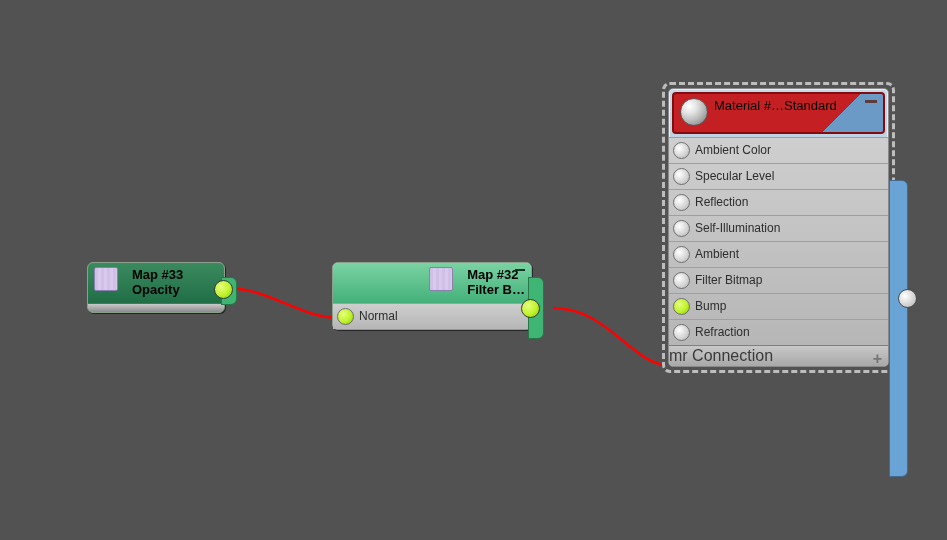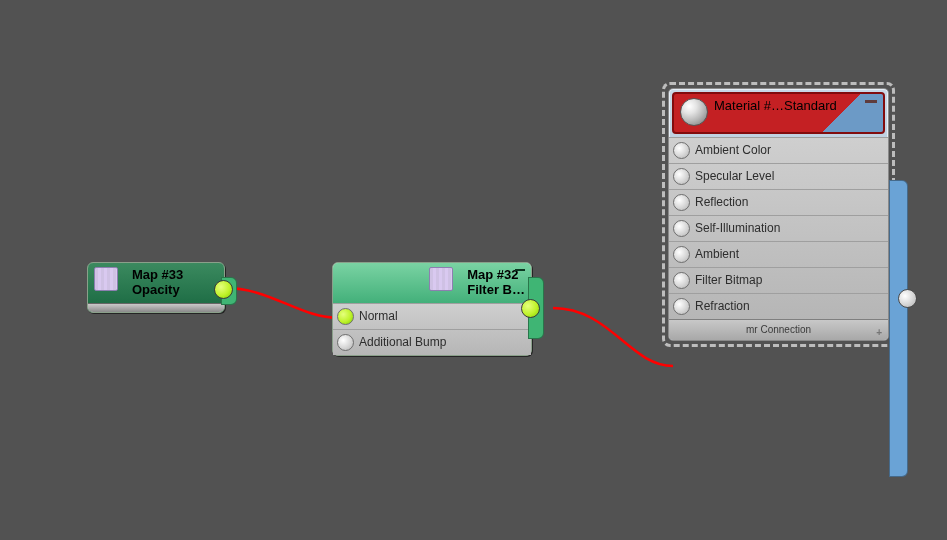--- a/index.html
+++ b/index.html
@@ -23,21 +23,21 @@
 .pin{position:absolute;left:4px;top:4px;width:15px;height:15px;border-radius:50%;border:1px solid #6f6f6f;background:radial-gradient(circle at 35% 35%,#fff,#d6d6d6 55%,#b0b0b0)}
 .pin.lime{background:radial-gradient(circle at 35% 35%,#e5ff7d,#bff22a 55%,#7bcf00)}
 .matnode{position:absolute;border:3px dashed #bdbdbd;border-radius:8px;padding:3px;background:#525252}
 .matinner{border-radius:5px;background:linear-gradient(#c9d8e6,#9cb9d0);border:1px solid #8a8a8a;box-shadow:inset 0 0 0 1px #e6eef6}
 .mathdr{display:flex;gap:6px;align-items:flex-start;padding:4px 6px 6px 6px;background:#c42023;border:2px solid #820c0e;border-radius:4px;margin:3px;position:relative;overflow:hidden}
 .mathdr::after{content:"";position:absolute;right:-20px;top:-50px;width:200px;height:200px;background:linear-gradient(135deg,transparent 52%,#6c9ac6 52%)}
 .sphere{width:26px;height:26px;border-radius:50%;border:1px solid #555;background:radial-gradient(circle at 32% 28%,#fff,#e4e4e4 28%,#b8b8b8 58%,#7a7a7a 95%);flex:0 0 auto;z-index:1}
 .mtxt{font-weight:400;font-size:13px;line-height:15px;z-index:1;min-width:0;display:flex;flex-direction:row}
 .mtxt span{white-space:nowrap;overflow:hidden;text-overflow:ellipsis}
 .collapseBtn{position:absolute;right:6px;top:6px;width:12px;height:2.5px;background:#5f3c3c;z-index:2}
-.mfoot{height:20px;line-height:20px;text-align:center;font-size:10px;color:#3a3a3a;background:linear-gradient(#c8c8c8,#a8a8a8);border-top:1px solid #7f7f7f;border-bottom-left-radius:4px;border-bottom-right-radius:4px;position:relative}
+.mfoot{height:20px;line-height:20px;text-align:left;font-size:16px;color:#3a3a3a;background:linear-gradient(#c8c8c8,#a8a8a8);border-top:1px solid #7f7f7f;border-bottom-left-radius:4px;border-bottom-right-radius:4px;position:relative}
 .mfoot .plus{position:absolute;right:6px;top:3px;color:#757575;font-weight:700}
 .rightSocket{position:absolute;width:17px;height:17px;border-radius:50%;border:1px solid #4a4a4a;background:radial-gradient(circle at 35% 35%,#fff,#d6d6d6 55%,#b0b0b0)}
 .miniCollapse{position:absolute;right:6px;top:6px;width:10px;height:2px;background:#0b3620}
 </style>
 </head>
 <body>
 <div class="canvas">
 
 <svg class="wires">
   <path d="M226 288 C 270 288, 300 318, 339 318" stroke="#ff0000" stroke-width="2.5" fill="none"></path>
@@ -64,24 +64,20 @@
       <span>Map #32</span>
       <span>Filter  B…</span>
     </div>
     <div class="miniCollapse"></div>
   </div>
   <div class="body">
     <div class="row">
       <div class="pin lime"></div>
       <span>Normal</span>
     </div>
-    <div class="row" style="border-bottom-left-radius:5px;border-bottom-right-radius:5px">
-      <div class="pin"></div>
-      <span>Additional Bump</span>
-    </div>
   </div>
   <div class="tab green" style="top:14px;height:60px"></div>
   <div class="portOut lime" style="right:-9px;top:36px"></div>
 </div>
 
 <div class="matnode" style="left:662px;top:82px;width:221px">
   <div class="matinner">
     <div class="mathdr">
       <div class="sphere"></div>
       <div class="mtxt">
@@ -90,20 +86,21 @@
       </div>
       <div class="collapseBtn"></div>
     </div>
     <div class="body" id="matSlots">
           <div class="row"><div class="pin"></div><span>Ambient Color</span></div>
           <div class="row"><div class="pin"></div><span>Specular Level</span></div>
           <div class="row"><div class="pin"></div><span>Reflection</span></div>
           <div class="row"><div class="pin"></div><span>Self-Illumination</span></div>
           <div class="row"><div class="pin"></div><span>Ambient</span></div>
           <div class="row"><div class="pin"></div><span>Filter Bitmap</span></div>
+          <div class="row"><div class="pin lime"></div><span>Bump</span></div>
           <div class="row"><div class="pin"></div><span>Refraction</span></div>
         </div>
     <div class="mfoot">
       <span>mr Connection</span>
       <span class="plus">+</span>
     </div>
   </div>
   <div class="tab blue" style="top:95px;height:295px"></div>
   <div class="rightSocket" style="right:-25px;top:204px"></div>
 </div>

